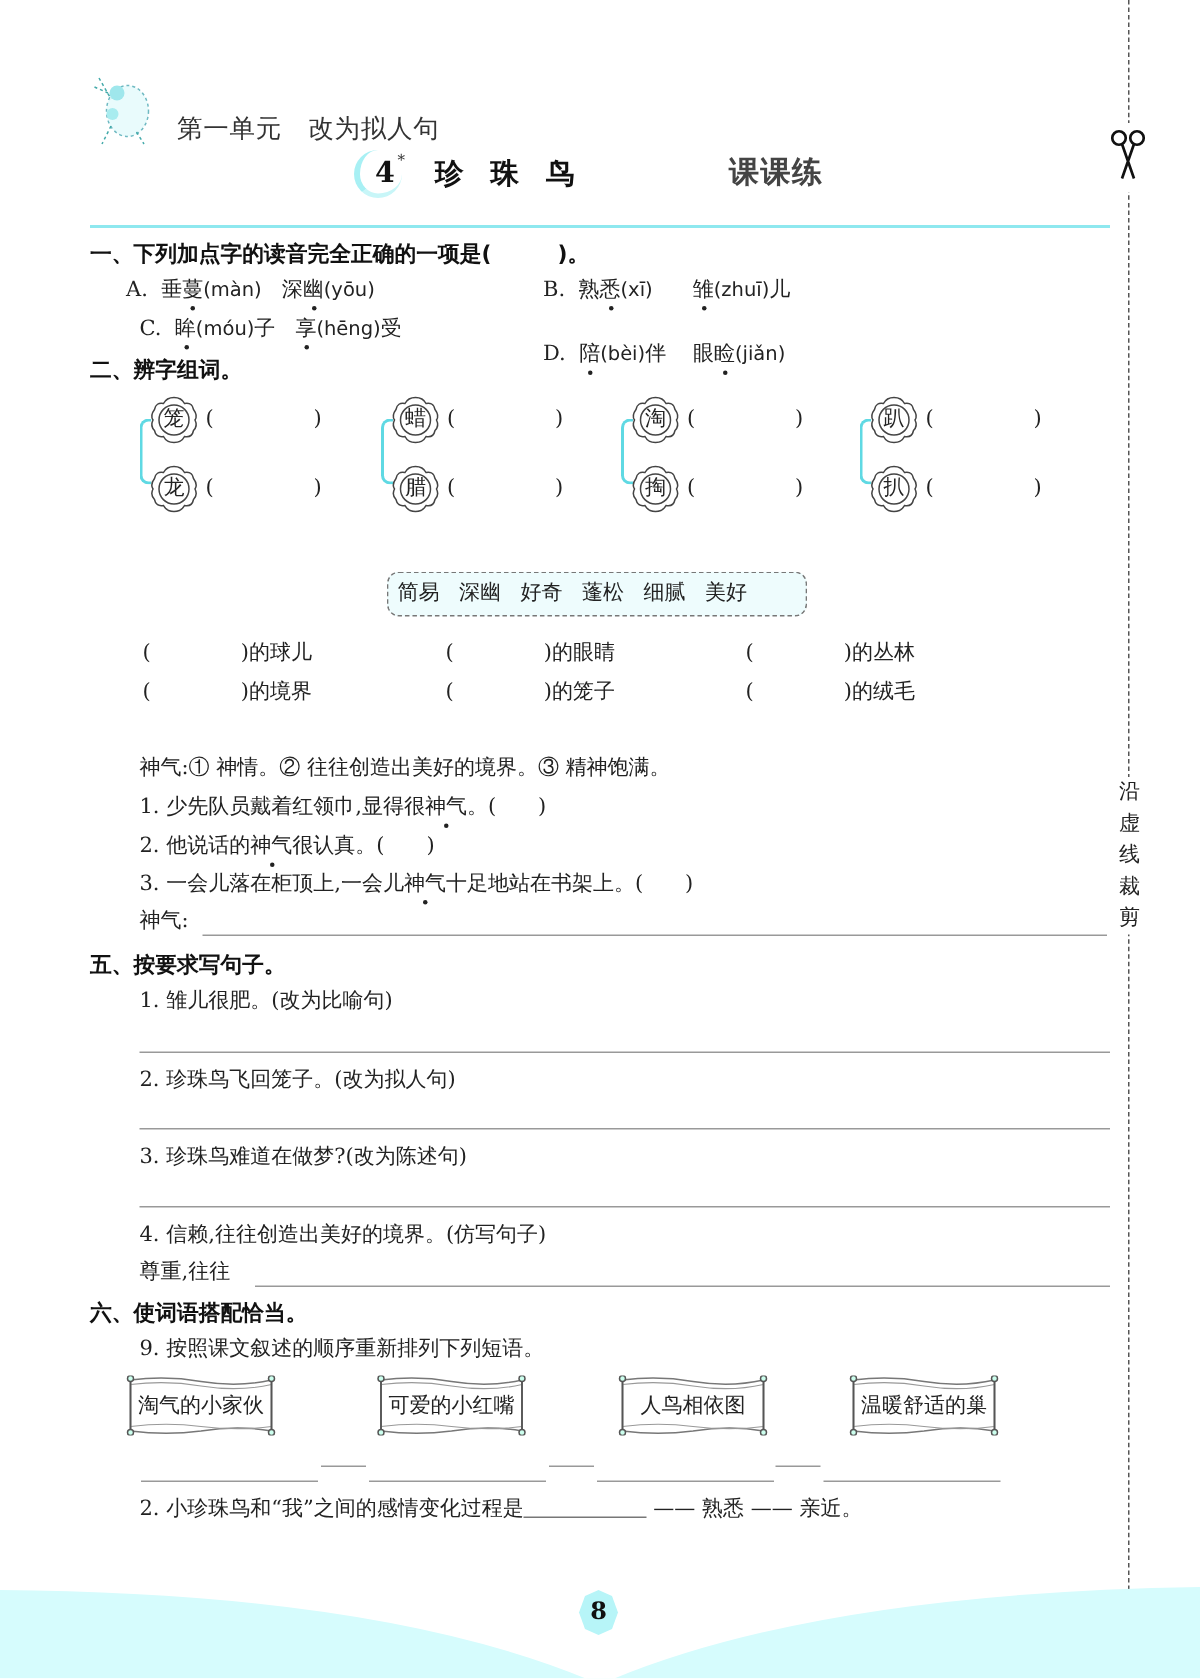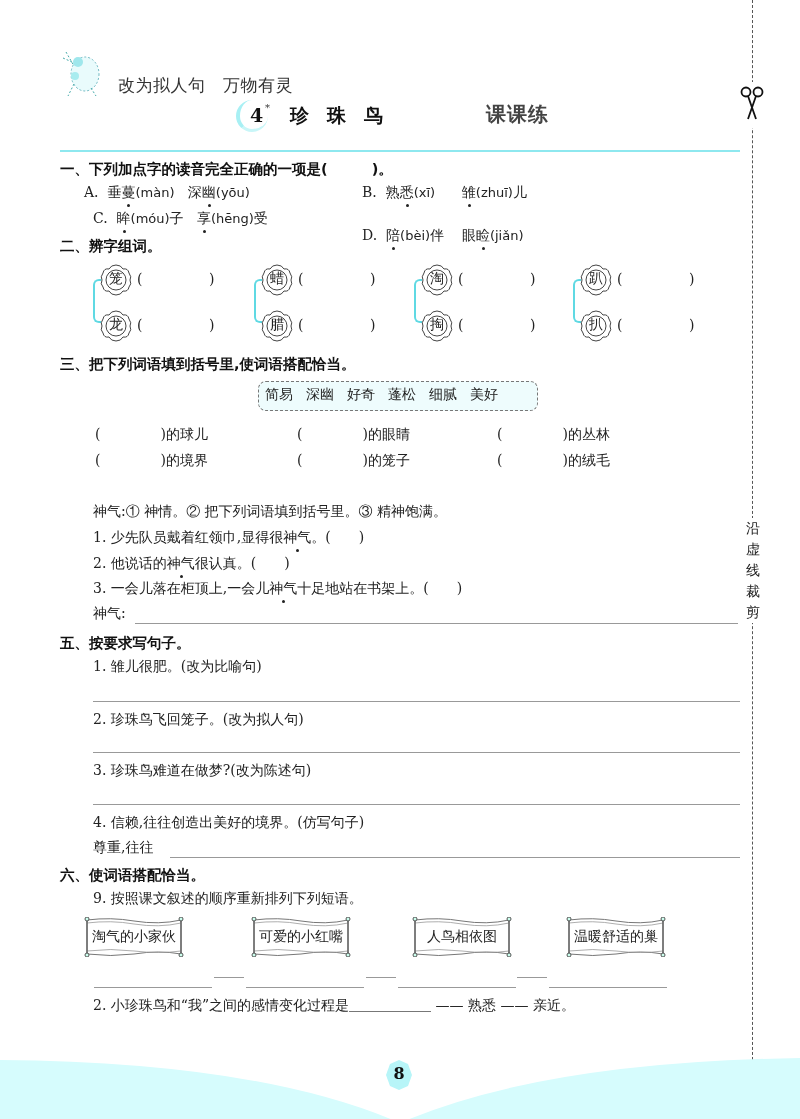--- a/index.html
+++ b/index.html
@@ -67,21 +67,21 @@
 
 <div class="abs mascot">
   <svg width="50" height="60" viewBox="0 0 50 60">
     <ellipse cx="27" cy="30" rx="14" ry="17" fill="#e9fbfc" stroke="#6fb9c2" stroke-width="1" stroke-dasharray="2 2"></ellipse>
     <circle cx="20" cy="18" r="5" fill="#9fe7ec"></circle>
     <path d="M8 8 L16 22 M5 14 L14 18" stroke="#4aa" stroke-width="1" stroke-dasharray="2 2"></path>
     <path d="M16 40 L10 52 M33 44 L38 52" stroke="#4aa" stroke-width="1" stroke-dasharray="2 2"></path>
     <circle cx="17" cy="32" r="4" fill="#a8ecef"></circle>
   </svg>
 </div>
-<div class="abs unit-title sans">改为拟人句　万物有灵</div>
+<div class="abs unit-title sans">第一单元　改为拟人句</div>
 
 <div class="abs lesson-num">
   <span>4</span>
   <sup>*</sup>
 </div>
 <div class="abs lesson-title">珍珠鸟</div>
 <div class="abs practice-title sans">课课练</div>
 <div class="abs top-rule"></div>
 
 <div class="abs cut-line"></div>
@@ -215,37 +215,36 @@
         <circle cx="17" cy="17" r="10" fill="none" stroke="#444" stroke-width="1"></circle>
       </svg>
     <span>扒</span>
   </div>
   <span class="fparen" style="top:54px;">(</span>
   <span class="fparen-r" style="top:54px;">)</span>
 </div>
 
 <div class="sec-h" style="top:355px;">
   <div class="hl" style="width:196px;"></div>
-  <span>三、把下列词语填到括号里,使词语搭配恰当。</span>
 </div>
 <div class="abs word-bank">
   <span>简易</span><span>深幽</span><span>好奇</span><span>蓬松</span><span>细腻</span><span style="margin-right:14px">美好</span>
 </div>
 
 <div class="line" style="left:95px;top:426px;">(<span style="display:inline-block;width:60px"></span>)<span>的球儿</span></div>
 <div class="line" style="left:297px;top:426px;">(<span style="display:inline-block;width:60px"></span>)<span>的眼睛</span></div>
 <div class="line" style="left:497px;top:426px;">(<span style="display:inline-block;width:60px"></span>)<span>的丛林</span></div>
 <div class="line" style="left:95px;top:452px;">(<span style="display:inline-block;width:60px"></span>)<span>的境界</span></div>
 <div class="line" style="left:297px;top:452px;">(<span style="display:inline-block;width:60px"></span>)<span>的笼子</span></div>
 <div class="line" style="left:497px;top:452px;">(<span style="display:inline-block;width:60px"></span>)<span>的绒毛</span></div>
 
 <div class="sec-h" style="top:480px;">
   <div class="hl" style="width:320px;"></div>
 </div>
-<div class="line" style="left:93px;top:503px;">神气:① 神情。② 把下列词语填到括号里。③ 精神饱满。</div>
+<div class="line" style="left:93px;top:503px;">神气:① 神情。② 往往创造出美好的境界。③ 精神饱满。</div>
 <div class="line" style="left:93px;top:529px;">
   <span>1. 少先队员戴着红领巾,显得很</span><span class="dot-u" style="letter-spacing:0">神气</span><span>。(　　)</span>
 </div>
 <div class="line" style="left:93px;top:555px;">
   <span>2. 他说话的</span><span class="dot-u">神气</span><span>很认真。(　　)</span>
 </div>
 <div class="line" style="left:93px;top:580px;">
   <span>3. 一会儿落在柜顶上,一会儿</span><span class="dot-u">神气</span><span>十足地站在书架上。(　　)</span>
 </div>
 <div class="line" style="left:93px;top:605px;">神气:</div>

